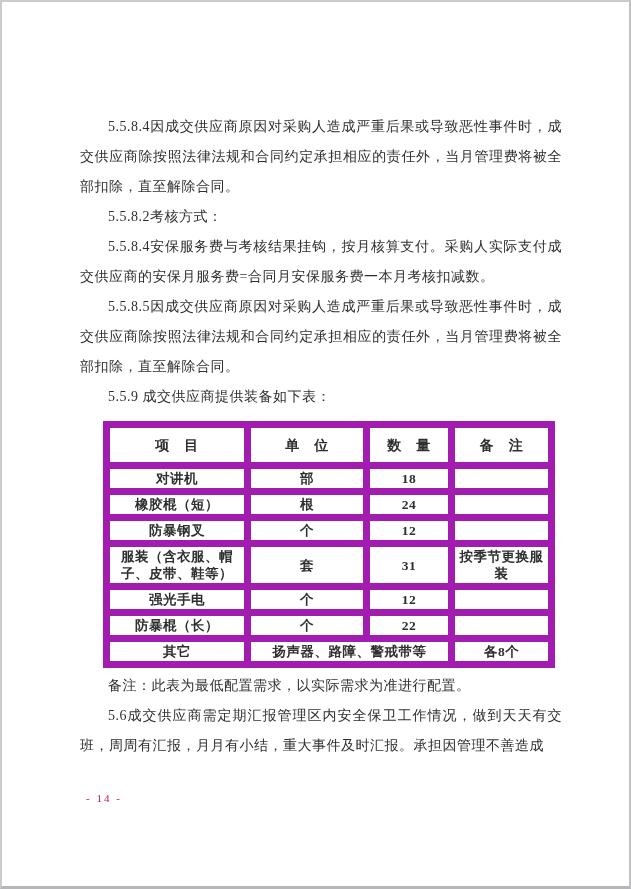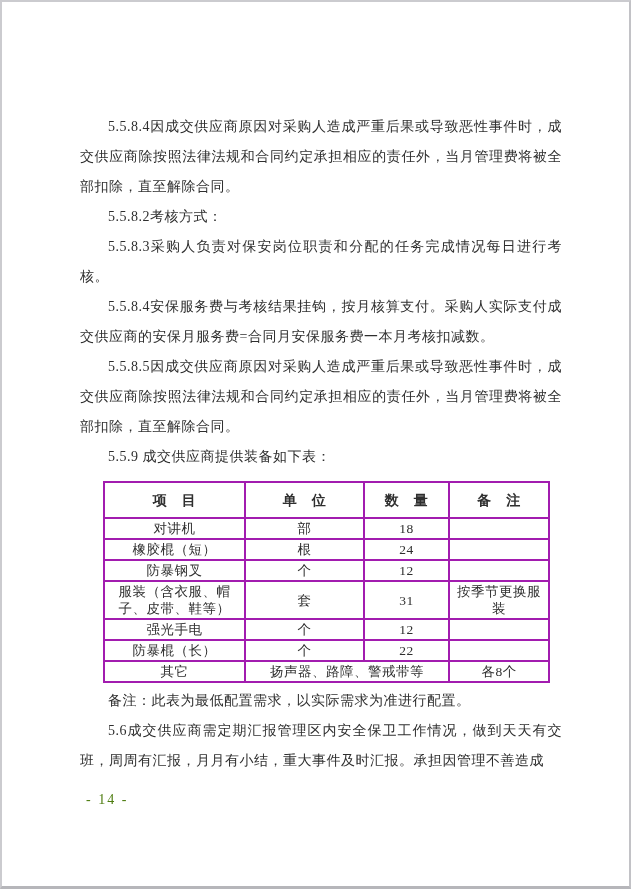--- a/index.html
+++ b/index.html
@@ -37,61 +37,60 @@
   table.equip {
     border-collapse: collapse;
     table-layout: fixed;
     width: 445px;
     margin: 9px 0 0 23px;
     border: 2px solid #2b2b2b;
     font-size: 13.5px;
     letter-spacing: 0.5px;
   }
   table.equip th, table.equip td {
-    border: 2px solid #a21caf;
+    border: 7px solid #a21caf;
     text-align: center;
     vertical-align: middle;
     padding: 1px 4px;
     line-height: 17px;
     overflow: hidden;
   }
   table.equip th {
     height: 32px;
     font-weight: bold;
     font-size: 14px;
   }
   table.equip td {
     height: 16px;
-    font-weight: normal;
+    font-weight: bold;
   }
   tr.tall-row td {
     height: 34px;
   }
   .after-table {
     margin-top: 3px !important;
     font-family: Liberation Mono, monospace;
   }
   .page-num {
     position: absolute;
     left: 84px;
     top: 790px;
-    font-size: 14px;
+    font-size: 11px;
     letter-spacing: 2px;
-    color: #4d7c0f;
+    color: #be185d;
   }
 </style>
 </head>
 <body>
 
 <div class="page">
   <div class="content">
 
     <p>5.5.8.4因成交供应商原因对采购人造成严重后果或导致恶性事件时，成交供应商除按照法律法规和合同约定承担相应的责任外，当月管理费将被全部扣除，直至解除合同。</p>
     <p>5.5.8.2考核方式：</p>
-    <p>5.5.8.3采购人负责对保安岗位职责和分配的任务完成情况每日进行考核。</p>
     <p>5.5.8.4安保服务费与考核结果挂钩，按月核算支付。采购人实际支付成交供应商的安保月服务费=合同月安保服务费一本月考核扣减数。</p>
     <p>5.5.8.5因成交供应商原因对采购人造成严重后果或导致恶性事件时，成交供应商除按照法律法规和合同约定承担相应的责任外，当月管理费将被全部扣除，直至解除合同。</p>
     <p>5.5.9 成交供应商提供装备如下表：</p>
 
     <table class="equip">
       <colgroup>
         <col style="width:141px">
         <col style="width:119px">
         <col style="width:85px">
         <col style="width:100px">

